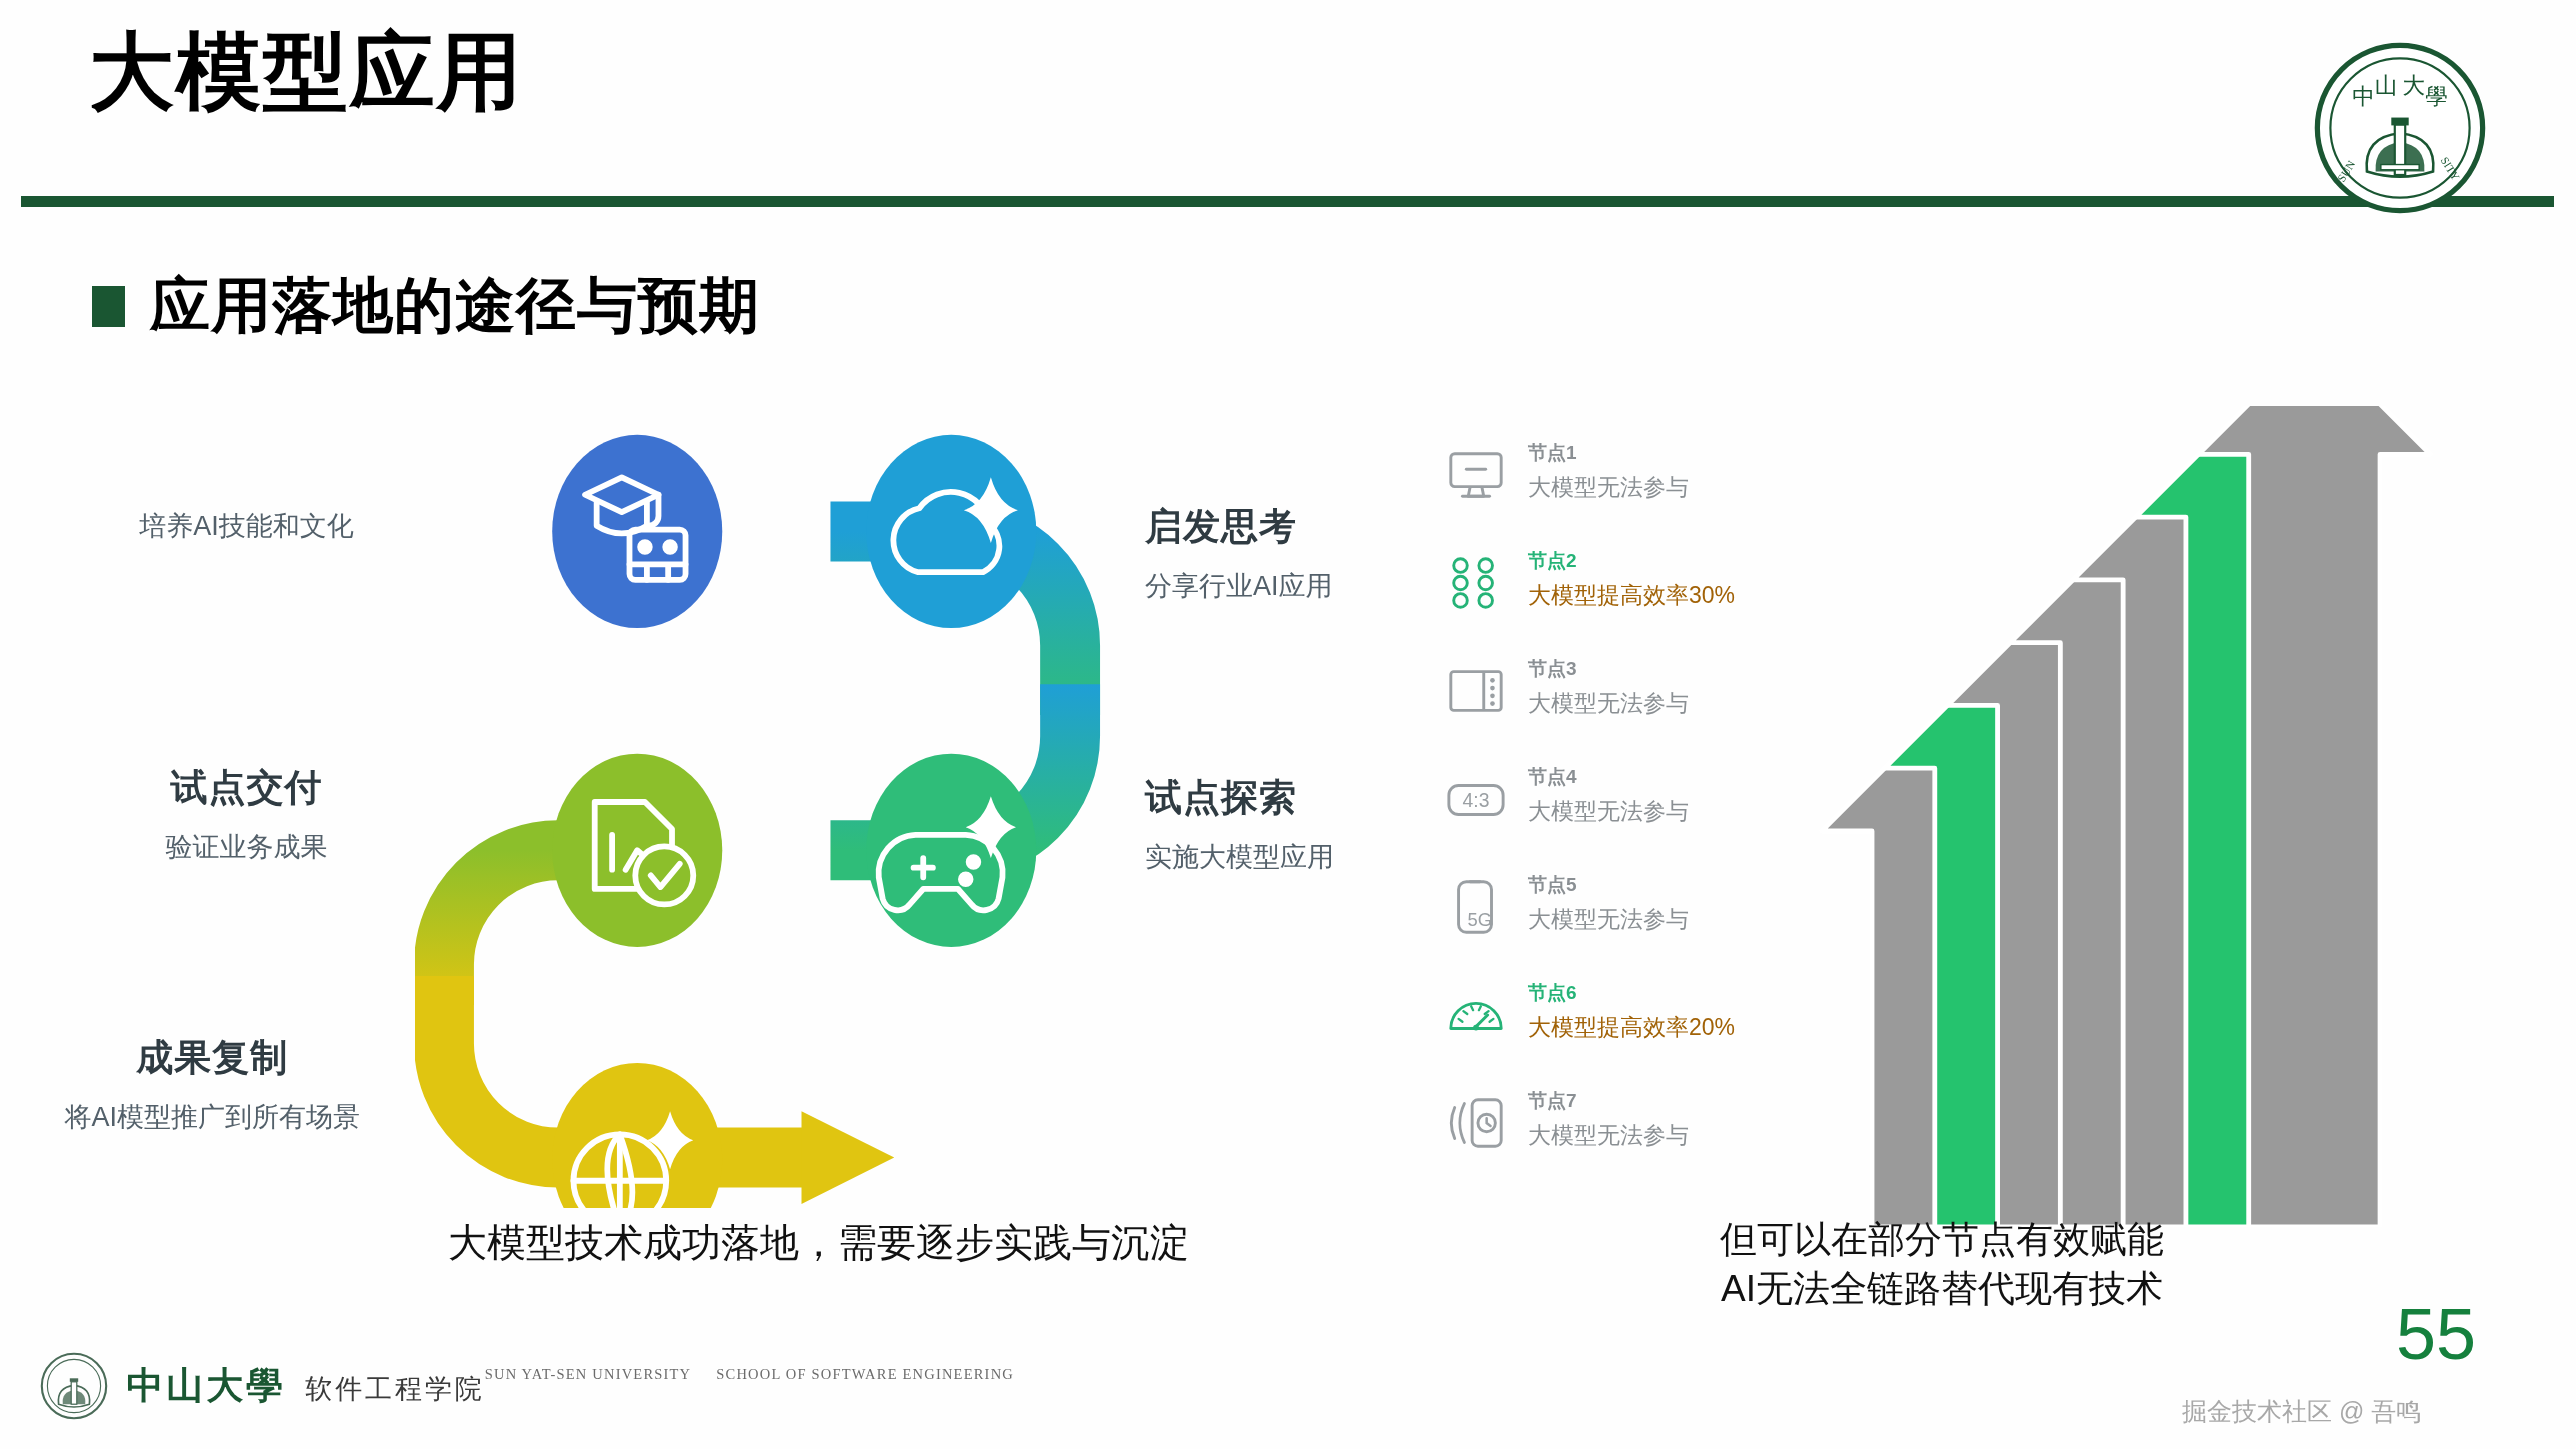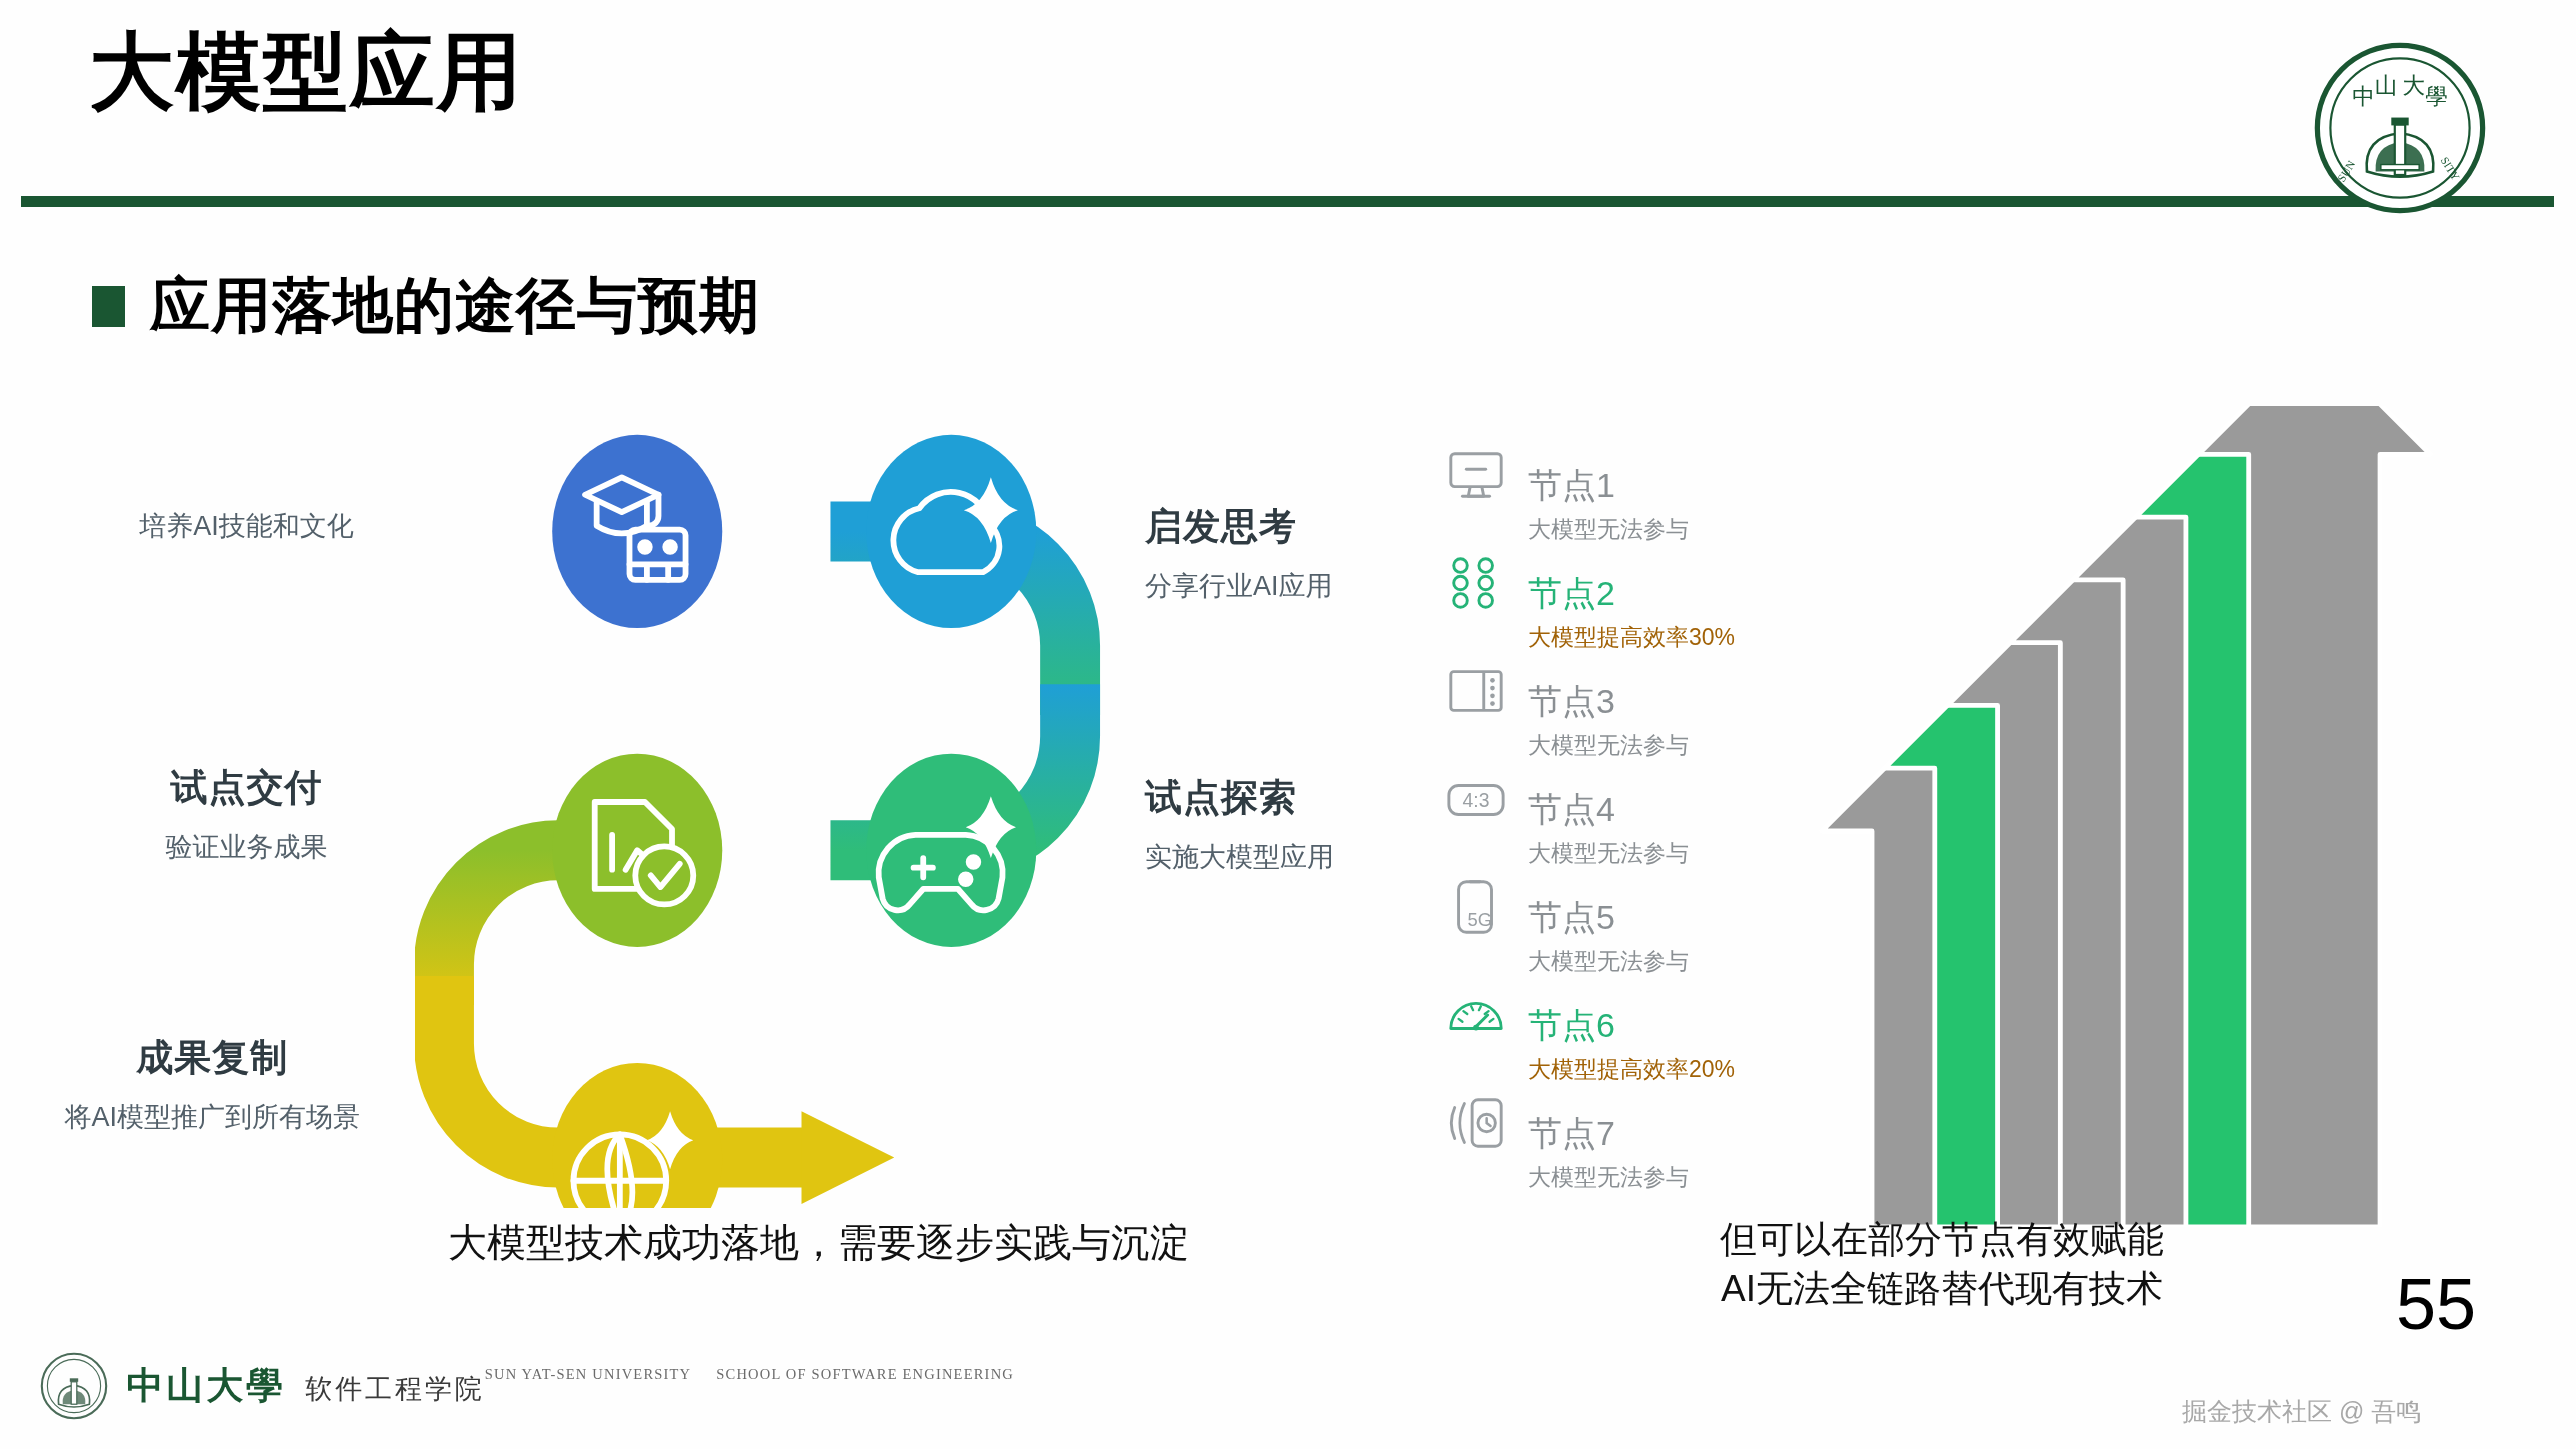--- a/index.html
+++ b/index.html
@@ -51,21 +51,21 @@
   .cap-left{
     position:absolute;left:242px;top:1216px;width:947px;
     font-size:39px;color:#111;text-align:right;white-space:nowrap;
   }
 
   
   .node-list{position:absolute;left:1445px;top:440px;width:386px;}
   .node-row{position:relative;height:108px;display:flex;align-items:flex-start;gap:21px;}
   .node-ico{width:62px;height:62px;flex:0 0 62px;margin-top:3.9px;}
   .node-txt{padding-top:1.9px;}
-  .node-title{font-size:34px;font-weight:normal;color:#8a8f93;line-height:1.15;white-space:nowrap;margin-top:24px;}
+  .node-title{font-size:19px;font-weight:bold;color:#8a8f93;line-height:1.15;white-space:nowrap;}
   .node-sub{font-size:23px;color:#8a8f93;margin-top:8.7px;white-space:nowrap;}
   .node-row.hi .node-title{color:#25b377;}
   .node-row.hi .node-sub{color:#a16207;}
 
   
   .arrow-chart{position:absolute;left:1783px;top:406px;width:773px;height:821px;}
 
   .cap-right{
     position:absolute;left:1633px;top:1216px;width:618px;
     font-size:37px;color:#111;text-align:center;line-height:1.32;
@@ -78,22 +78,22 @@
   .footer-names{display:flex;flex-direction:row;}
   .fn-row{display:flex;align-items:baseline;gap:19.3px;}
   .fn-cn1{font-size:37px;color:#1a5632;font-weight:bold;letter-spacing:2.9px;
           font-family:"Liberation Serif","DejaVu Serif",serif;}
   .fn-cn2{font-size:27px;color:#3a3a3a;letter-spacing:2.9px;}
   .fn-row2{display:flex;align-items:baseline;gap:25px;margin-top:4.8px;}
   .fn-en1,.fn-en2{font-size:14.5px;color:#6b6b6b;letter-spacing:1.2px;
           font-family:Liberation Serif, serif;}
 
   .page-num{
-    position:absolute;left:2396px;top:1268px;width:106px;
-    font-size:72px;color:#000000;text-align:left;line-height:1;
+    position:absolute;left:2396px;top:1298px;width:106px;
+    font-size:72px;color:#15803d;text-align:left;line-height:1;
   }
   .watermark{
     position:absolute;left:2182px;top:1395px;
     font-size:25px;color:#a8a8a8;white-space:nowrap;
     display:flex;align-items:center;gap:5.8px;
   }
 </style>
 </head>
 <body>
 

